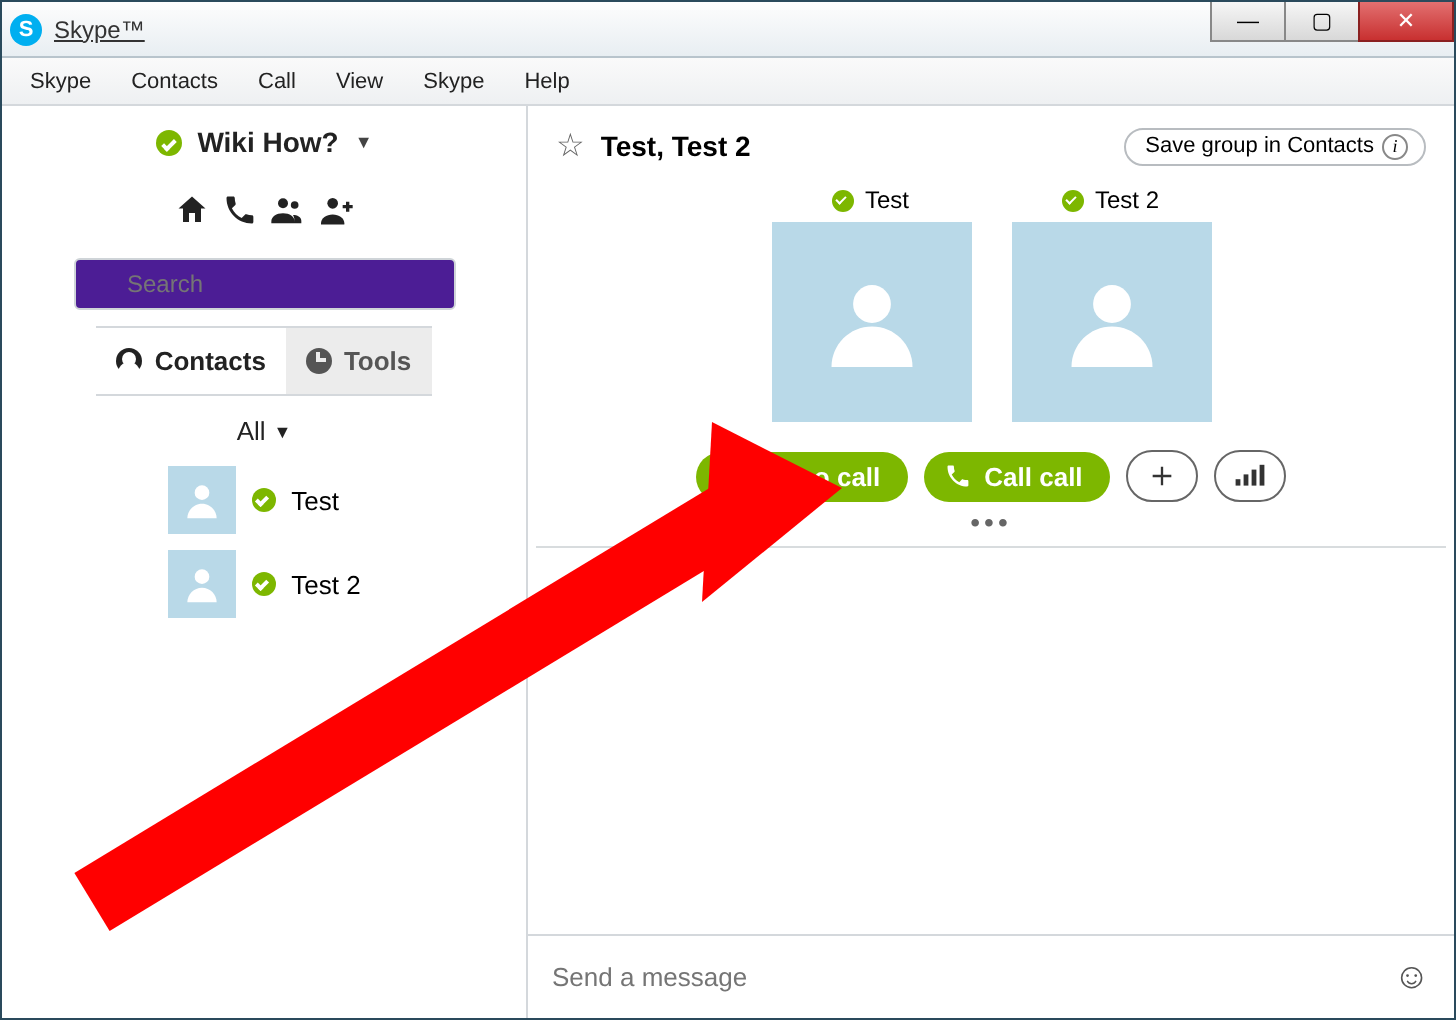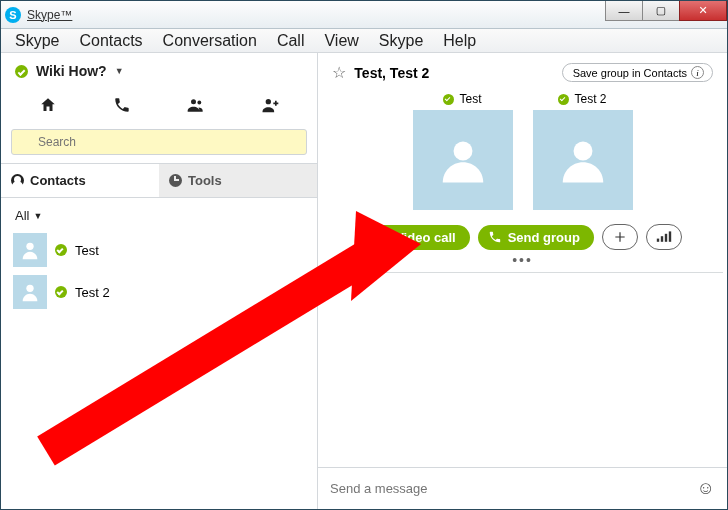--- a/index.html
+++ b/index.html
@@ -4,34 +4,34 @@
 <style>
 * { box-sizing: border-box; margin: 0; padding: 0; font-family: "Segoe UI", Tahoma, sans-serif; }
 body { width: 728px; height: 510px; overflow: hidden; background: #5a7a8c; padding: 0; }
 .window { width: 728px; height: 510px; background: #fff; border: 1px solid #2a4a5c; position: relative; }
 .titlebar { height: 28px; background: linear-gradient(to bottom, #fdfdfd, #e8eef2); display: flex; align-items: center; padding: 0 4px; border-bottom: 1px solid #b8c4cc; position: relative; }
 .titlebar .logo { width: 16px; height: 16px; border-radius: 50%; background: #00aff0; display: flex; align-items: center; justify-content: center; color: #fff; font-weight: bold; font-size: 11px; margin-right: 6px; }
 .titlebar .title { font-size: 12px; color: #333; text-decoration: underline; }
 .winbtns { position: absolute; right: 0; top: 0; display: flex; }
 .winbtn { width: 38px; height: 20px; display: flex; align-items: center; justify-content: center; font-size: 11px; border: 1px solid #888; border-top: none; margin-left: -1px; background: linear-gradient(to bottom,#f6f6f6,#d8d8d8); cursor: pointer; }
 .winbtn.close { background: linear-gradient(to bottom,#e27070,#c83030); color:#fff; border-color:#8a2020; width:48px; }
-.menubar { height: 24px; background: linear-gradient(to bottom,#fafafa,#eef0f2); border-bottom: 1px solid #d4d8dc; display: flex; align-items: center; padding: 0 4px; font-size: 16px; color:#222; }
+.menubar { height: 24px; background: linear-gradient(to bottom,#fafafa,#eef0f2); border-bottom: 1px solid #d4d8dc; display: flex; align-items: center; padding: 0 4px; font-size: 11px; color:#222; }
 .menubar span { padding: 3px 10px; cursor: pointer; }
 .content { position: absolute; top: 52px; left: 0; right: 0; bottom: 0; background:#fff; display:flex; }
 
-.sidebar { width: 317px; border-right: 1px solid #d4d8dc; display:flex; flex-direction:column; background:#fff; min-height:0; }
+.sidebar { width: 263px; border-right: 1px solid #d4d8dc; display:flex; flex-direction:column; background:#fff; min-height:0;align-items:center; }
 .side-header { padding: 10px 14px 6px; display:flex; align-items:center; gap:8px; }
 .presence { width:13px; height:13px; background:#7db700; border-radius:50%; position:relative; }
 .presence::after{content:"";position:absolute;left:3px;top:5px;width:5px;height:2px;border-left:2px solid #fff;border-bottom:2px solid #fff;transform:rotate(-45deg);}
 .side-header .uname { font-weight:bold; font-size:14px; color:#222; }
 .side-header .drop { font-size:9px; color:#444; }
 .iconrow { display:flex; justify-content:space-around; padding: 8px 10px 12px; color:#333; }
 .iconrow .ibtn { width:24px; height:24px; display:flex; align-items:center; justify-content:center; font-size:17px; cursor:pointer;}
 .searchwrap { padding: 0 10px 8px; }
-.search { width:100%; height:26px; border:1px solid #cfd4d8; border-radius:3px; padding:0 8px 0 26px; font-size:12px; color:#888; background:#fef9c3; position:relative; }
+.search { width:100%; height:26px; border:1px solid #cfd4d8; border-radius:3px; padding:0 8px 0 26px; font-size:12px; color:#888; background:#4c1d95; position:relative; }
 .searchwrap { position:relative; }
 .searchwrap .sicon { position:absolute; left:18px; top:5px; color:#999; font-size:13px; pointer-events:none;}
 .tabs { display:flex; border-top:1px solid #d4d8dc; border-bottom:1px solid #d4d8dc; }
 .tab { flex:1; padding:9px 10px; font-size:13px; font-weight:bold; display:flex; align-items:center; gap:6px; cursor:pointer; background:#ececec; color:#555;}
 .tab.active{ background:#fff; color:#222;}
 .tab .ticon{ width:13px; height:13px; border-radius:50%; background:#555; display:inline-block; position:relative;}
 .tab.active .ticon{ background:#222;}
 .tab .ticon.person::after{content:"";position:absolute;left:3px;top:2px;width:7px;height:7px;border-radius:50%;background:#fff;}
 .tab .ticon.person::before{content:"";position:absolute;left:1px;top:7px;width:11px;height:6px;border-radius:6px 6px 0 0;background:#fff;}
 .tab .ticon.clock::after{content:"";position:absolute;left:5px;top:2px;width:2px;height:5px;background:#ececec;}
@@ -82,21 +82,20 @@
     <div class="winbtns">
       <div class="winbtn">—</div>
       <div class="winbtn">▢</div>
       <div class="winbtn close">✕</div>
     </div>
   </div>
 
   <div class="menubar">
     <span>Skype</span>
     <span>Contacts</span>
-    <span>Conversation</span>
     <span>Call</span>
     <span>View</span>
     <span>Skype</span>
     <span>Help</span>
   </div>
 
   <div class="content">
 
     <div class="sidebar">
       <div class="side-header">
@@ -214,21 +213,21 @@
           <svg width="16" height="12" viewBox="0 0 24 18" fill="#fff">
               <rect x="1" y="2" width="14" height="14" rx="2"></rect>
               <path d="M16 6l7-4v14l-7-4z"></path>
             </svg>
           <span>Video call</span>
         </button>
         <button class="pill green">
           <svg width="14" height="14" viewBox="0 0 24 24" fill="#fff">
               <path d="M6.6 10.8c1.4 2.8 3.7 5.1 6.5 6.5l2.2-2.2c.3-.3.7-.4 1-.2 1.1.4 2.4.6 3.6.6.6 0 1 .4 1 1V20c0 .6-.4 1-1 1C10.6 21 3 13.4 3 4c0-.6.4-1 1-1h3.5c.6 0 1 .4 1 1 0 1.2.2 2.5.6 3.6.1.4 0 .8-.2 1l-2.3 2.2z"></path>
             </svg>
-          <span>Send group</span>
+          <span>Call call</span>
         </button>
         <button class="pill white">
           <svg width="14" height="14" viewBox="0 0 24 24">
               <path d="M11 4h2v7h7v2h-7v7h-2v-7H4v-2h7z" fill="#333"></path>
             </svg>
         </button>
         <button class="pill white">
           <svg width="16" height="12" viewBox="0 0 20 14">
               <rect x="1" y="9" width="3" height="4" fill="#333"></rect>
               <rect x="6" y="6" width="3" height="7" fill="#333"></rect>

